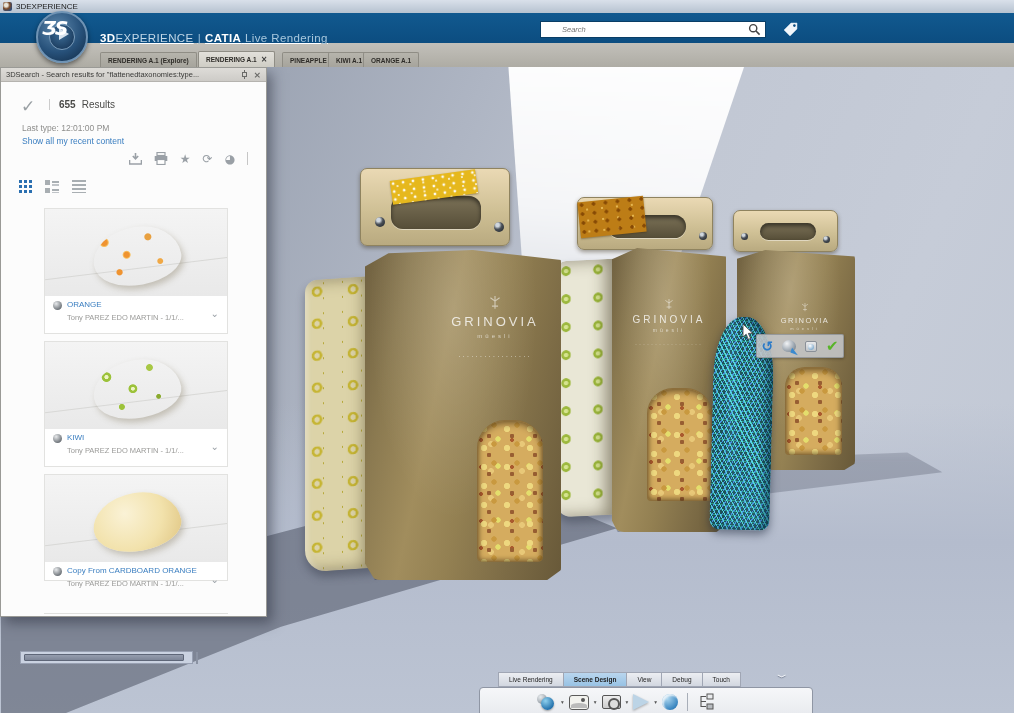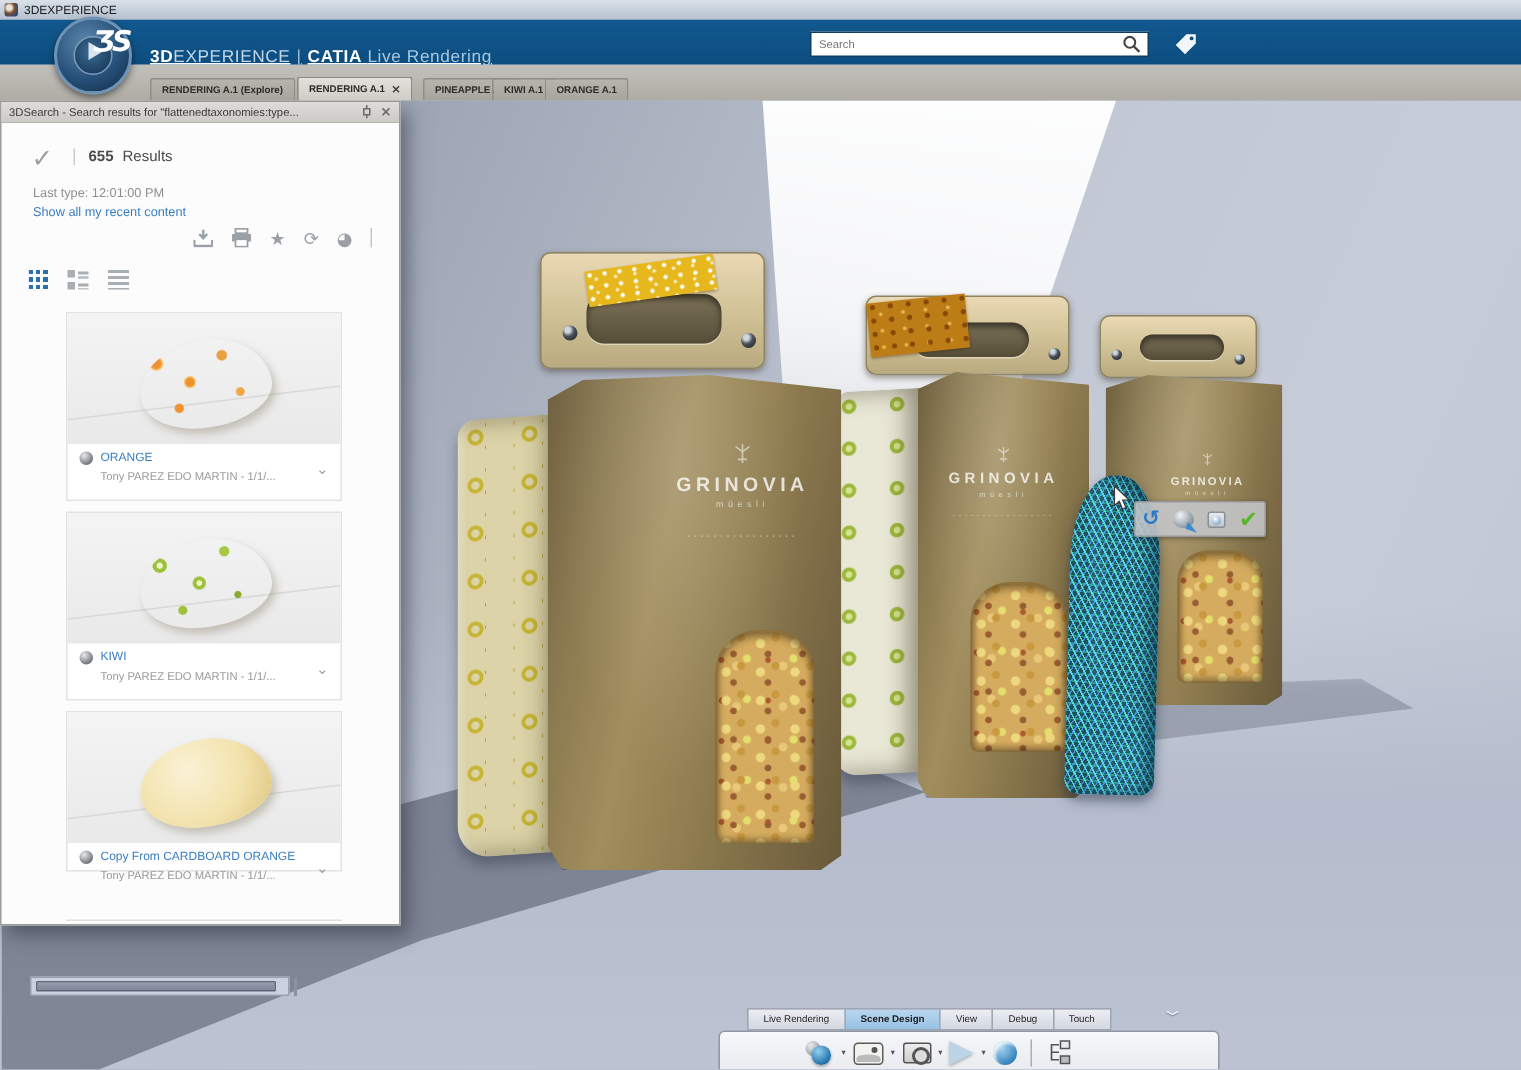--- a/index.html
+++ b/index.html
@@ -26,22 +26,22 @@
   .compass .play { position:absolute; left:9px; top:6px; width:0; height:0;
     border-left:10px solid rgba(235,242,248,.9); border-top:6px solid transparent; border-bottom:6px solid transparent; }
   .brandtext { position:absolute; left:100px; top:19px; font-size:11.5px; color:#fff; letter-spacing:.4px;text-decoration:underline; }
   .brandtext .bold { font-weight:bold; }
   .brandtext .lt { color:#c2d8e8; font-weight:normal; }
   .brandtext .dv { color:#9cc0da; margin:0 4px; font-weight:normal; }
   .brandtext .app2 { color:#a8c8de; }
 
   .searchbox { position:absolute; left:540px; top:21px; width:226px; height:17px; background:#fff;
     border:1px solid #0a3e66; display:flex; align-items:center; z-index:29; }
-  .searchbox input { flex:1; border:none; outline:none; font-size:7.5px; color:#444; padding:0 5px;
-    font-family:"Liberation Sans",sans-serif; background:transparent; }
+  .searchbox input { flex:1; border:none; outline:none; font-size:7.5px; color:#444; padding:0 21px;
+    font-family:"Liberation Sans",sans-serif; background:transparent;font-style:italic; }
   .tagbtn { position:absolute; left:782px; top:21px; width:18px; height:16px; z-index:29; }
 
   .tabstrip { position:absolute; top:43px; left:0; width:1014px; height:24px;
     background:linear-gradient(#c2c0ba,#aeaca4); z-index:27; }
   .ttab { position:absolute; bottom:0; height:15px; padding:0 7px; display:flex; align-items:center; gap:4px;
     font-size:6.5px; font-weight:bold; color:#2e2c28; background:linear-gradient(#b6b4ac,#a6a49c);
     border:1px solid #8f8d85; border-bottom:none; border-radius:2px 2px 0 0; white-space:nowrap; }
   .ttab.active { background:linear-gradient(#e2e0da,#cfcdc5); height:16px; }
   .ttab .x { font-size:8px; font-weight:bold; color:#3a3a3a; }
 
@@ -96,21 +96,21 @@
     background-color:#d5ac5f;
     background-image:radial-gradient(circle at 6px 8px, #eed87f 2.8px, transparent 3.4px),
       radial-gradient(circle at 16px 4px, #c9993f 2.4px, transparent 3px),
       radial-gradient(circle at 11px 15px, #985e32 2px, transparent 2.5px),
       radial-gradient(circle at 20px 18px, #e4de6c 2.4px, transparent 3px),
       radial-gradient(circle at 3px 19px, #aa5a2e 1.7px, transparent 2.2px),
       radial-gradient(circle at 13px 23px, #e8c878 2.6px, transparent 3.2px);
     background-size:23px 19px, 23px 19px, 23px 19px, 31px 27px, 31px 27px, 31px 27px; }
   .brandblock { position:absolute; text-align:center; color:rgba(255,255,255,.8); }
   .bleaf { opacity:.75; }
-  .bname { letter-spacing:3px; font-weight:bold; color:rgba(255,255,255,.78); }
+  .bname { letter-spacing:3px; font-weight:normal; color:rgba(255,255,255,.78); }
   .bsub { letter-spacing:3px; color:rgba(255,255,255,.6); }
   .bdots { letter-spacing:2px; color:rgba(255,255,255,.55); }
 
   .mesh { position:absolute; border-radius:46% 46% 10px 10px / 60px 60px 10px 10px;
     background-color:rgba(18,78,92,.88);
     background-image:repeating-linear-gradient(62deg, rgba(92,235,235,.85) 0 1px, transparent 1px 4px),
       repeating-linear-gradient(-58deg, rgba(80,160,255,.8) 0 1px, transparent 1px 4px),
       repeating-linear-gradient(4deg, rgba(60,230,190,.45) 0 1px, transparent 1px 5px);
     box-shadow:0 4px 8px rgba(30,40,60,.5), inset -6px 0 10px rgba(0,40,60,.6); }
 
@@ -236,21 +236,21 @@
   <div class="win-ico"></div>
   <span>3DEXPERIENCE</span>
 </div>
 
 <div class="brandbar">
   <div class="brandtext">
     <span class="bold">3D</span><span class="lt">EXPERIENCE</span><span class="dv">|</span><span class="bold">CATIA</span>
     <span class="app2">Live Rendering</span>
   </div>
 </div>
-<div class="logo3s icon" style="z-index:32;margin-left:20px;">ƷS</div>
+<div class="logo3s icon" style="z-index:32;">ƷS</div>
 <div class="compass">
   <div class="inner"></div>
   <div class="play" style="position:absolute;left:21px;top:15px;"></div>
 </div>
 
 <div class="searchbox">
   <input placeholder="Search" style="">
   <svg width="13" height="13" viewBox="0 0 13 13" style="margin-right:4px;">
     <circle cx="5.2" cy="5.2" r="3.6" fill="none" stroke="#444" stroke-width="1.4"></circle>
     <line x1="8" y1="8" x2="11.6" y2="11.6" stroke="#444" stroke-width="1.6"></line>

